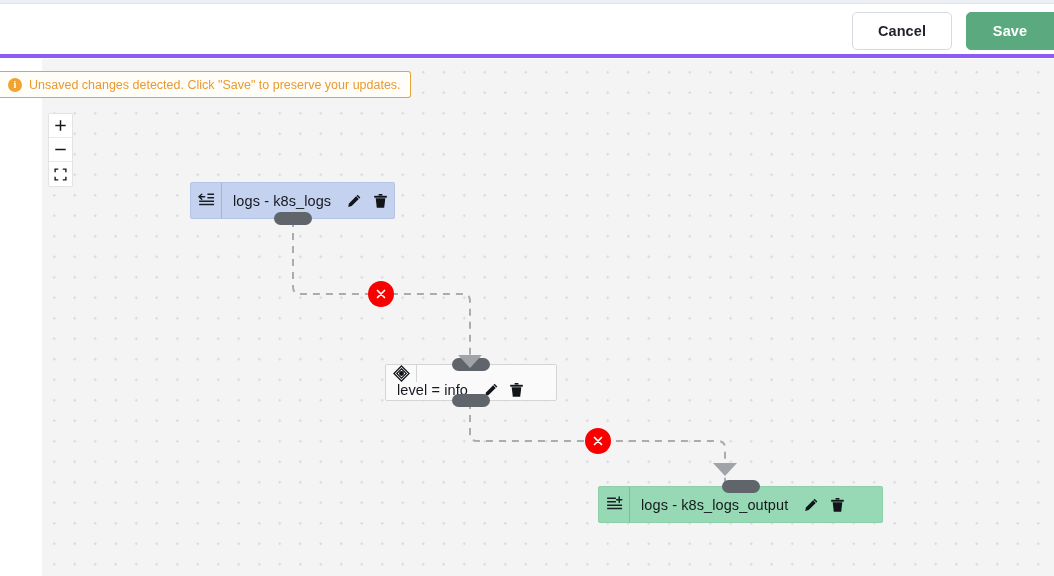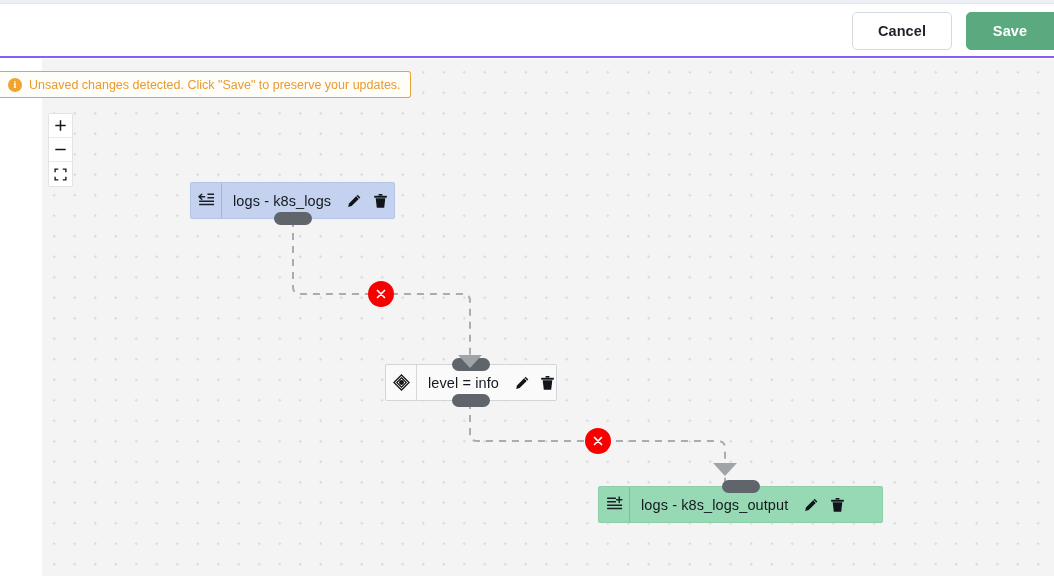--- a/index.html
+++ b/index.html
@@ -27,21 +27,21 @@
     background: #eceff4;
     border-bottom: 1px solid #e2e6ec;
   }
 
   
   .header {
     position: absolute;
     left: 0; top: 4px;
     width: 1054px; height: 54px;
     background: #ffffff;
-    border-bottom: 2px solid #8b5cf6;
+    border-bottom: 4px solid #8b5cf6;
   }
 
   .header-actions {
     position: absolute;
     right: 0; top: 0;
     height: 54px;
     display: flex;
     align-items: center;
     gap: 14px;
   }
@@ -220,20 +220,21 @@
   .node-action.first { margin-left: 10px; }
   .node-action svg { display: block; }
 
   .node-source {
     background: #c4d2f0;
     border-color: #b4c4e6;
   }
   .node-filter {
     background: #fafafb;
     border-color: #d3d5d9;
+    flex-direction: column;
   }
   .node-dest {
     background: #96d9b4;
     border-color: #8ccfa9;
   }
 
   
   .handle {
     position: absolute;
     width: 38px;

